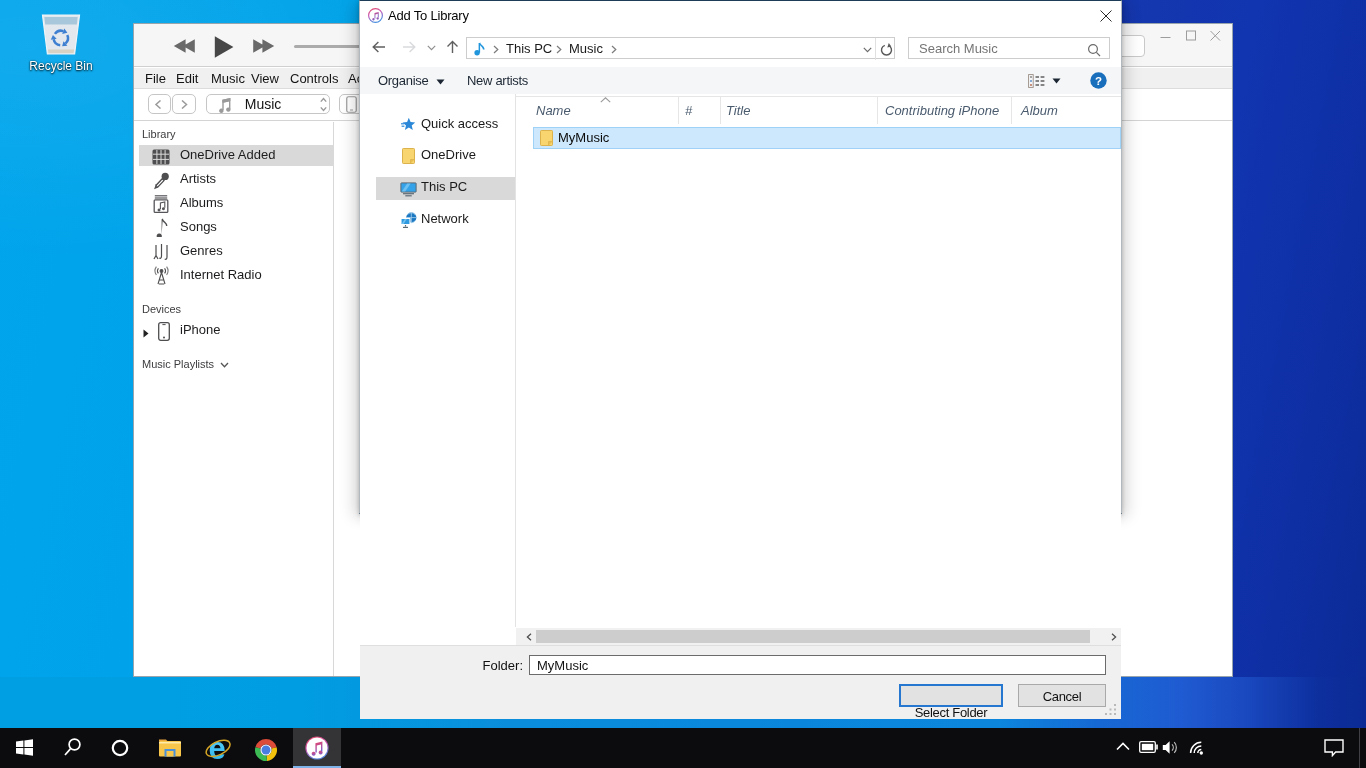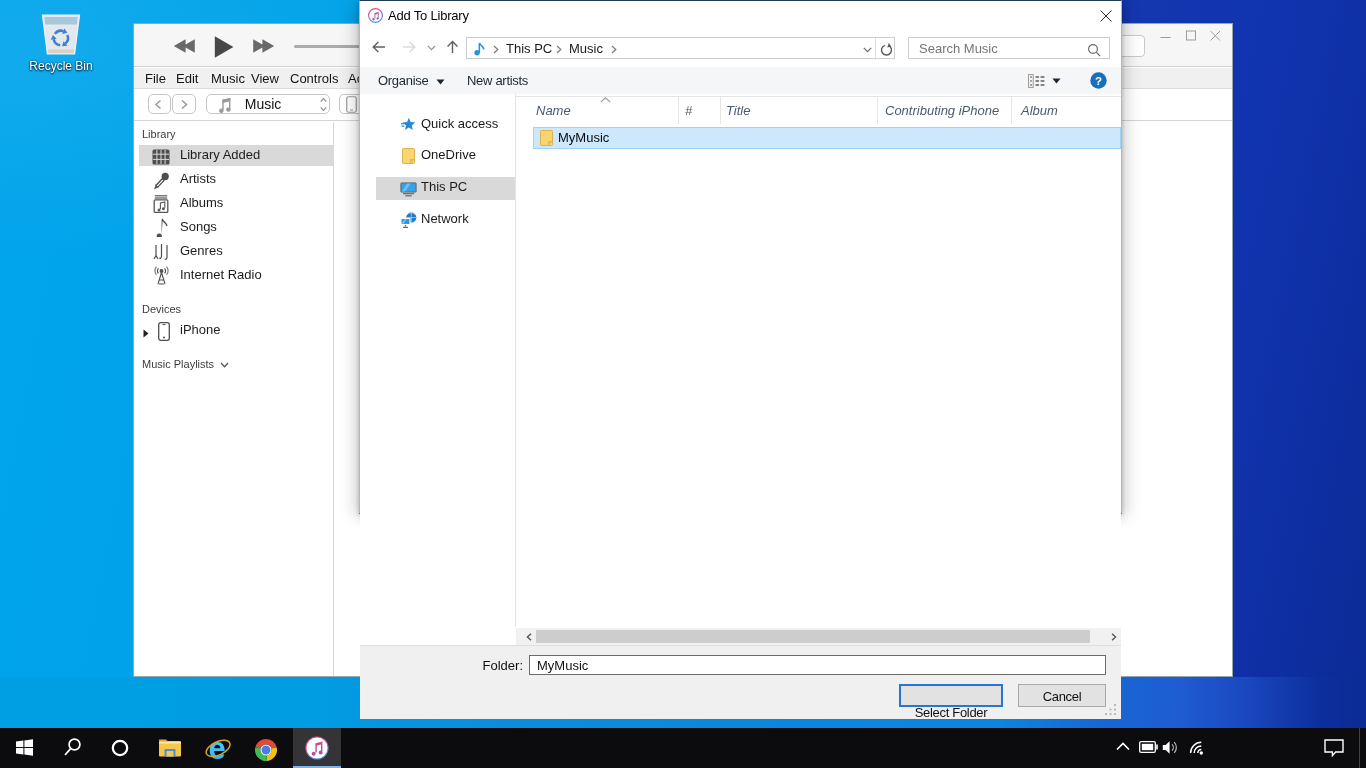--- a/index.html
+++ b/index.html
@@ -124,21 +124,21 @@
       </svg>
       <div class="navbtn" style="left:204.5px;top:5px;width:36px;height:20px;border-radius:5px"></div>
       <svg class="abs" style="left:212px;top:7px" width="11" height="17" viewBox="0 0 11 17">
         <rect x="0.75" y="0.75" width="9.5" height="15.5" rx="1.8" fill="none" stroke="#9a9a9a" stroke-width="1.2"></rect>
         <line x1="4" y1="14" x2="7" y2="14" stroke="#9a9a9a" stroke-width="1"></line>
       </svg>
     </div>
     <div id="it-side">
       <div class="sideh" style="top:6px">Library</div>
       <div class="abs" style="left:5px;top:23px;width:195px;height:21px;background:#d9d9d9"></div>
-      <div class="sitem" style="top:25px">Library Added</div>
+      <div class="sitem" style="top:25px">OneDrive Added</div>
       <div class="sitem" style="top:49px">Artists</div>
       <div class="sitem" style="top:73px">Albums</div>
       <div class="sitem" style="top:97px">Songs</div>
       <div class="sitem" style="top:121px">Genres</div>
       <div class="sitem" style="top:145px">Internet Radio</div>
       <div class="sideh" style="top:181px">Devices</div>
       <div class="sitem" style="top:200px">iPhone</div>
       <div class="sideh" style="top:236px">Music Playlists <svg width="9" height="6" viewBox="0 0 9 6" style="margin-left:3px">
             <path d="M1 1 L4.5 4.7 L8 1" fill="none" stroke="#555" stroke-width="1.3"></path>
           </svg></div>

